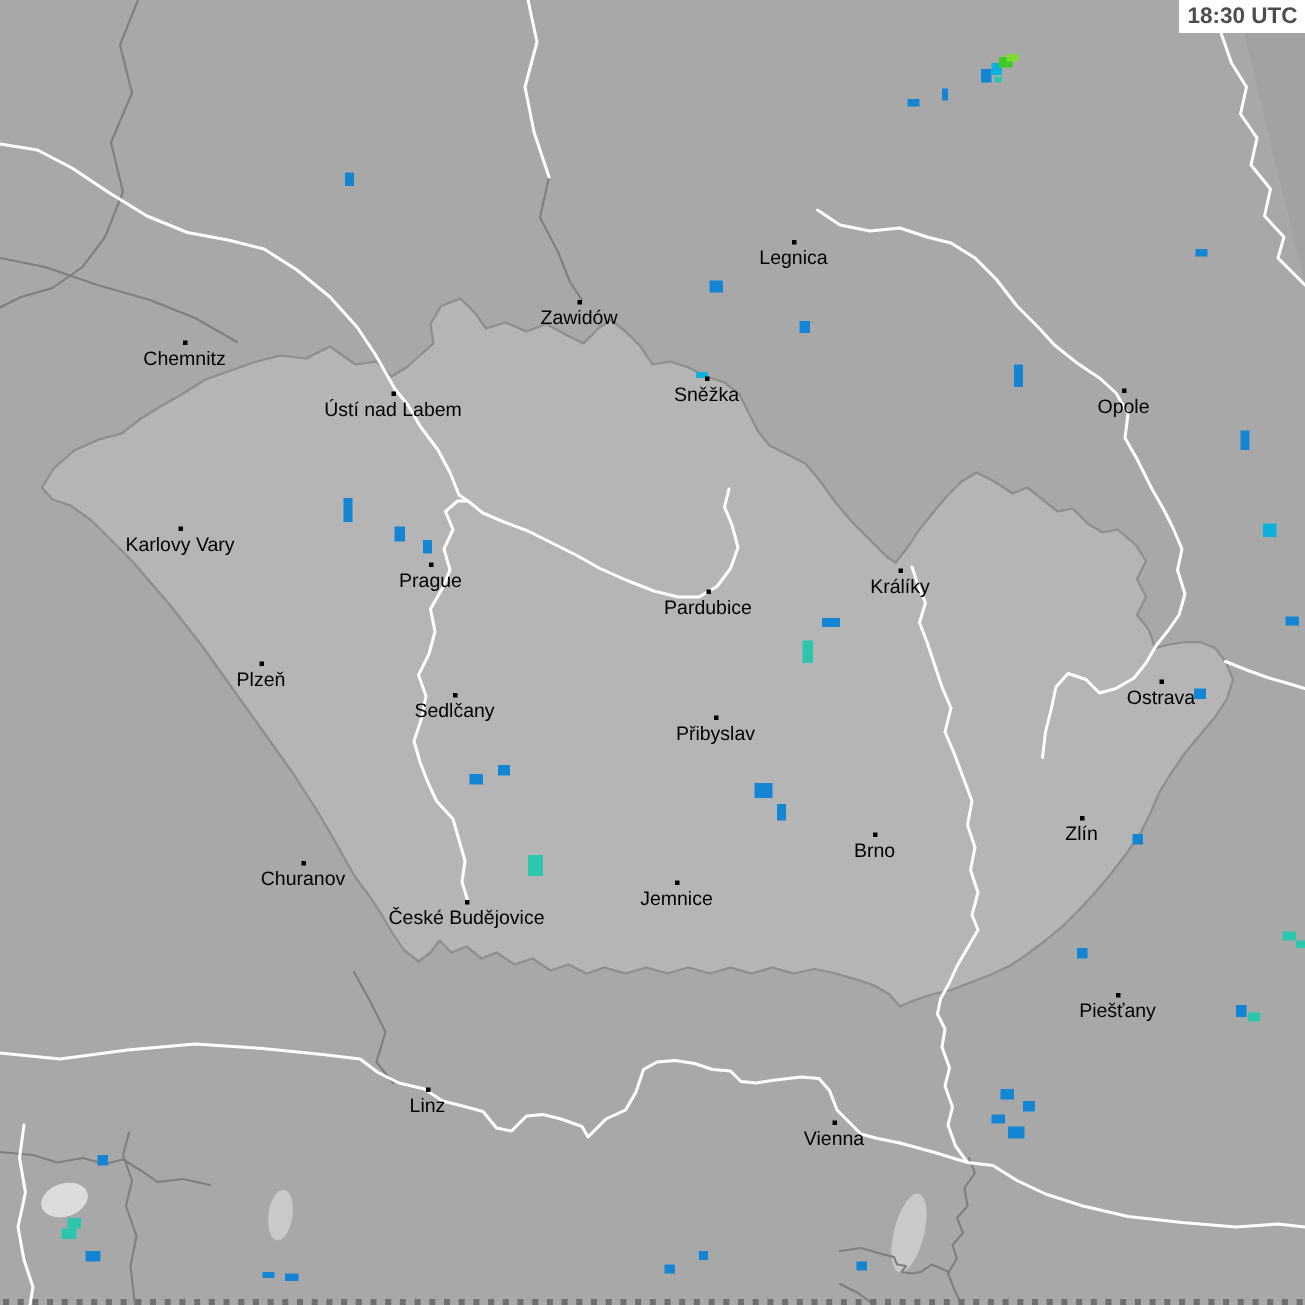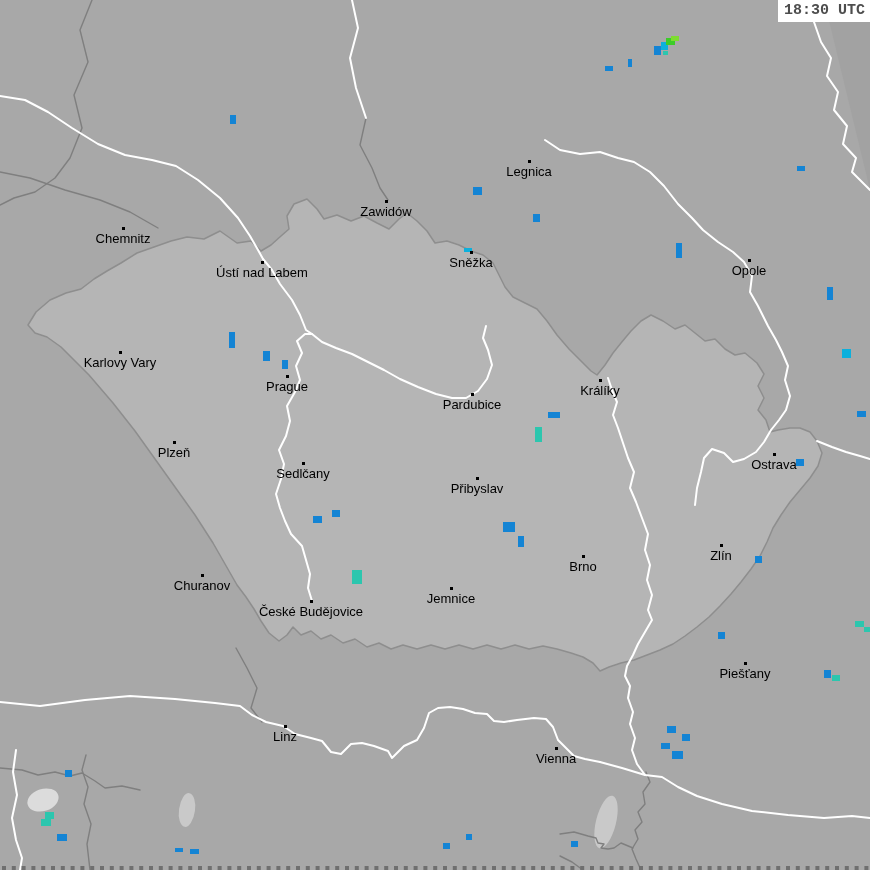--- a/index.html
+++ b/index.html
@@ -6,21 +6,21 @@
   .stage{
     position:relative;width:870px;height:870px;overflow:hidden;
     background:#a8a8a8;
     font-family:"Liberation Sans", sans-serif;
   }
   .stage svg{position:absolute;left:0;top:0;}
   .timestamp{
     position:absolute;top:0;right:0;
     background:#ffffff;
     padding:2px 5px 3px 6px;
-    font-family:Liberation Mono, monospace;
+    font-family:Liberation Sans, sans-serif;
     font-weight:bold;font-size:15px;line-height:17px;
     color:#4d4d4d;letter-spacing:0px;text-align:center;
   }
   .city-label{
     font-family:"Liberation Sans", sans-serif;
     font-size:13px;fill:#000000;
   }
 </style>
 </head>
 <body>

